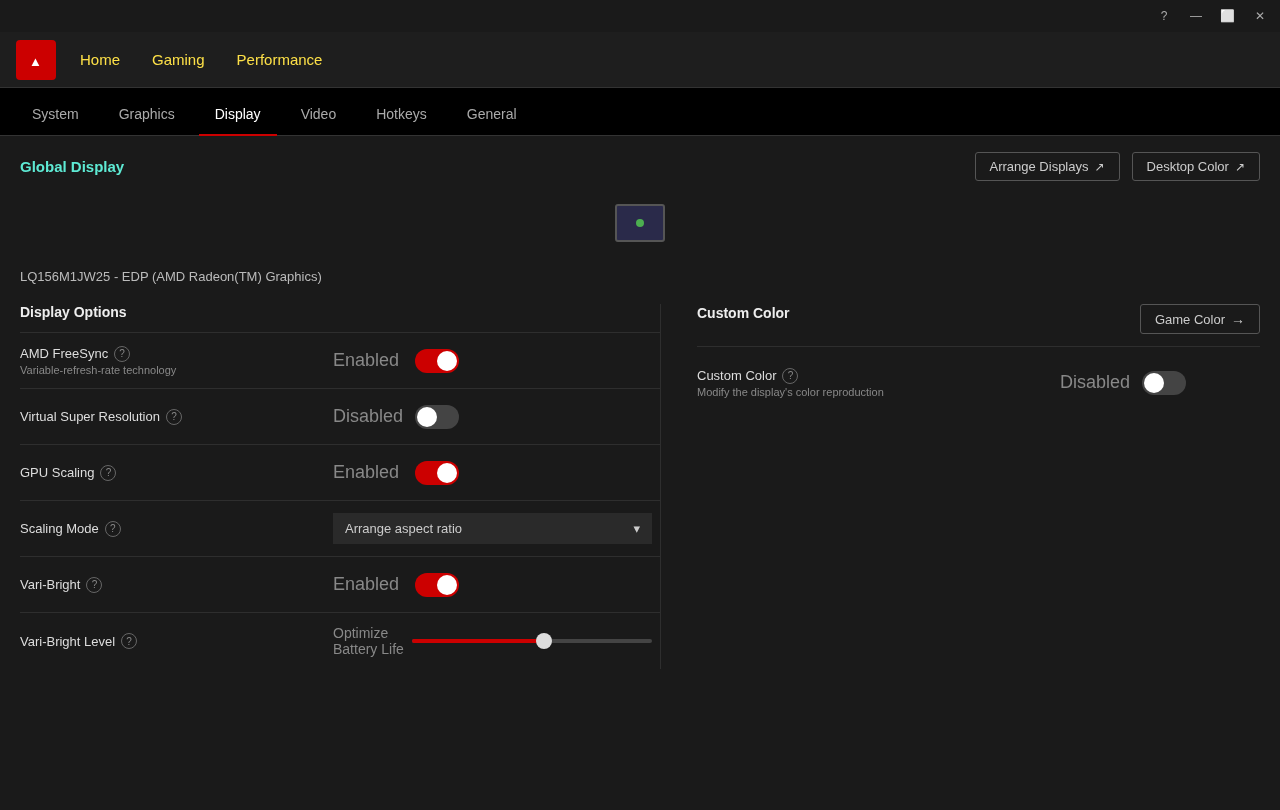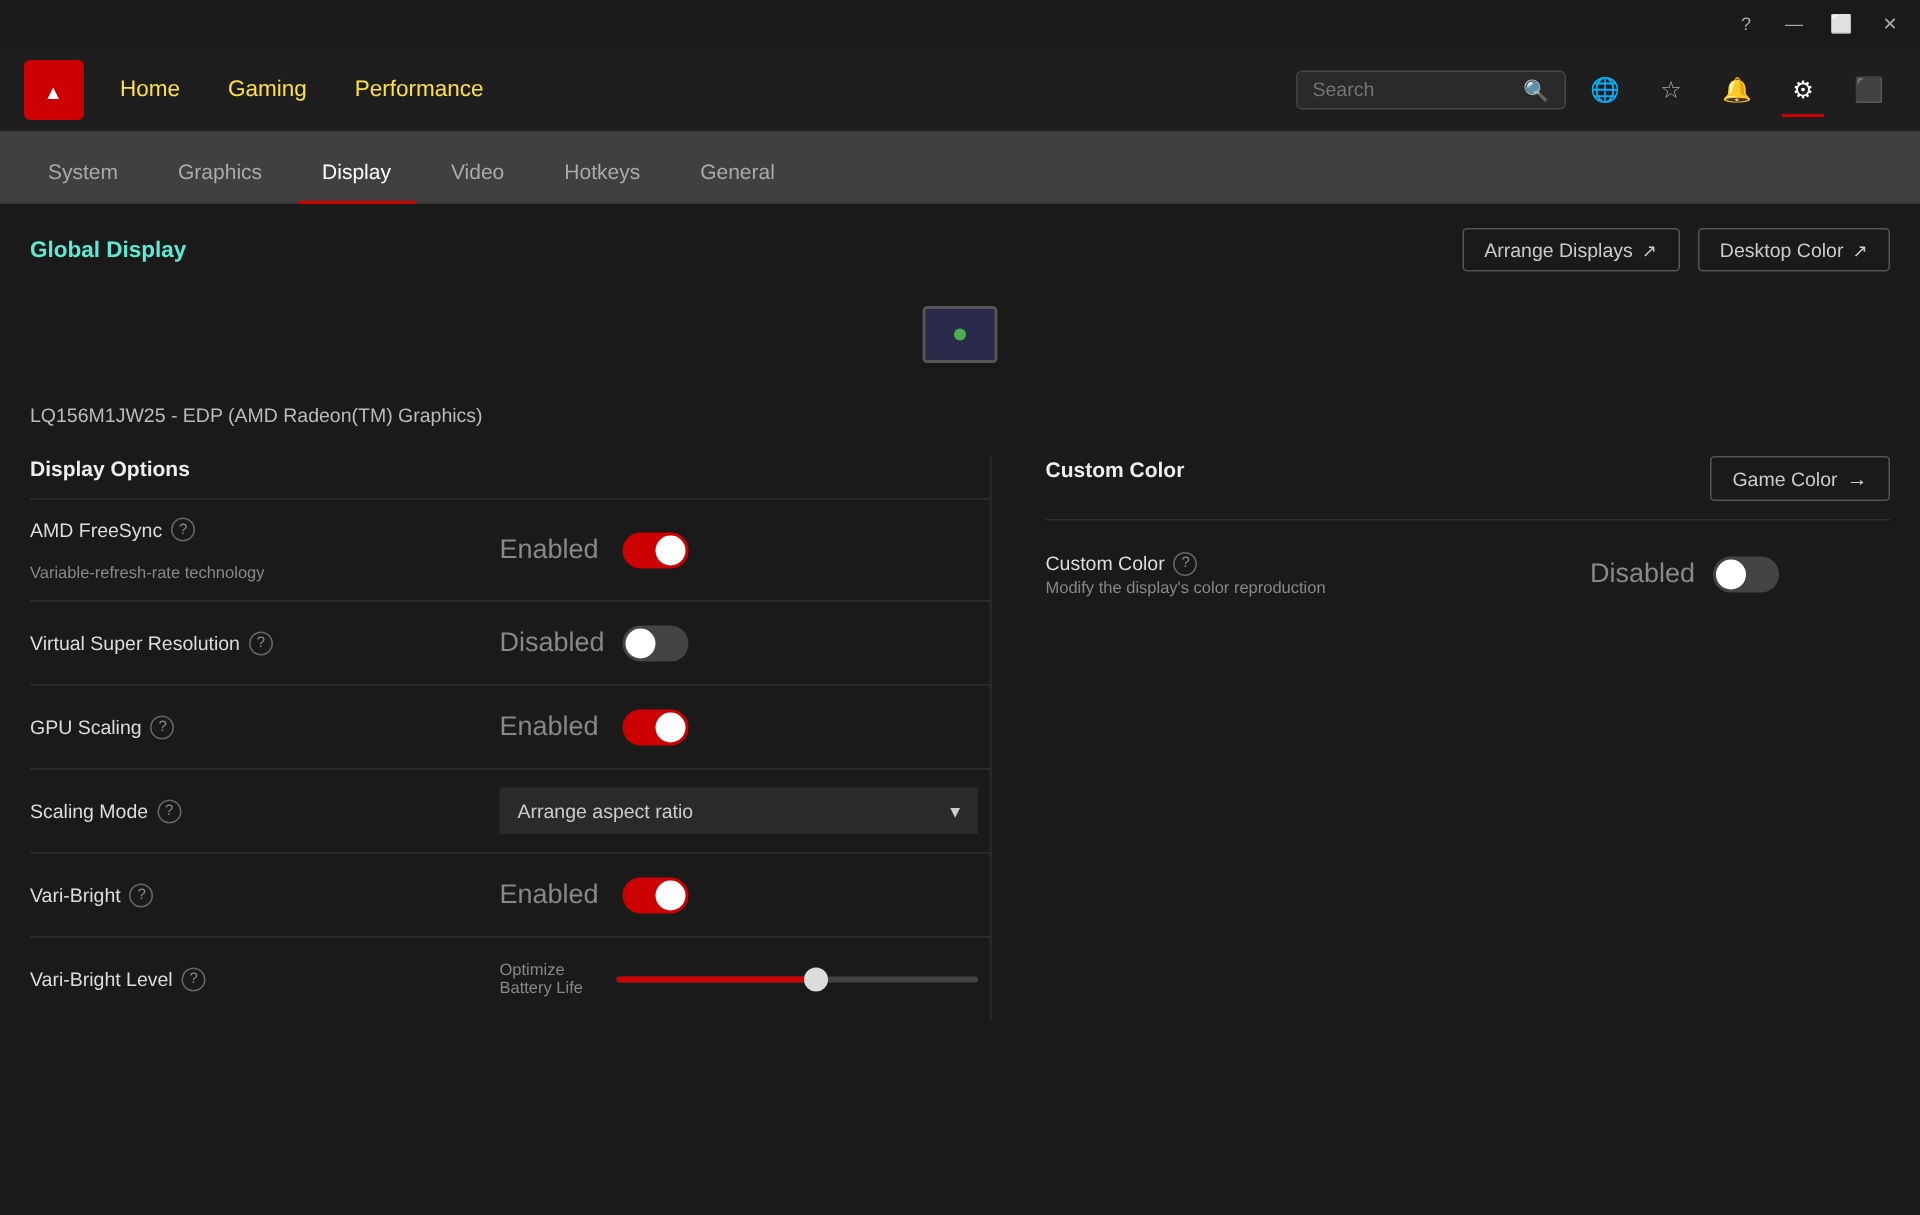--- a/index.html
+++ b/index.html
@@ -112,21 +112,21 @@
       right: 4px;
       height: 2px;
       background: #cc0000;
     }
 
     
     .tab-bar {
       display: flex;
       align-items: flex-end;
       height: 48px;
-      background: #404040;
+      background: #000000;
       padding: 0 16px;
       border-bottom: 1px solid #333;
       gap: 8px;
     }
     .tab {
       padding: 12px 16px;
       color: #aaa;
       cursor: pointer;
       font-size: 14px;
       border-bottom: 2px solid transparent;
@@ -238,21 +238,21 @@
     .setting-label {
       display: flex;
       align-items: center;
       gap: 6px;
       font-size: 13px;
       color: #ddd;
     }
     .setting-sublabel {
       font-size: 11px;
       color: #888;
-      margin-top: 15px;
+      margin-top: 2px;
     }
     .help-icon {
       width: 16px;
       height: 16px;
       border: 1px solid #666;
       border-radius: 50%;
       display: flex;
       align-items: center;
       justify-content: center;
       font-size: 10px;
@@ -367,21 +367,21 @@
     
     .slider-row {
       display: flex;
       align-items: center;
       gap: 8px;
       flex: 1;
     }
     .slider-label-group {
       display: flex;
       flex-direction: column;
-      font-size: 11px;
+      font-size: 14px;
       color: #888;
       min-width: 70px;
     }
     .slider-container {
       flex: 1;
       position: relative;
       height: 4px;
       background: #444;
       border-radius: 2px;
     }
@@ -417,31 +417,20 @@
   <div class="logo">
     <svg width="22" height="22" viewBox="0 0 22 22" fill="none">
       <rect width="22" height="22" rx="2" fill="#cc0000"></rect>
       <text x="4" y="17" font-size="13" font-weight="bold" fill="white" font-family="Arial">▲</text>
     </svg>
   </div>
   <div class="nav-links">
     <span class="nav-link">Home</span>
     <span class="nav-link">Gaming</span>
     <span class="nav-link">Performance</span>
-  </div>
-  <div class="nav-right">
-    <div class="search-box">
-      <input type="text" placeholder="Search" style="">
-      <span style="color:#888;font-size:14px;">🔍</span>
-    </div>
-    <div class="nav-icon-btn" title="Language">🌐</div>
-    <div class="nav-icon-btn" title="Favorites">☆</div>
-    <div class="nav-icon-btn" title="Notifications">🔔</div>
-    <div class="nav-icon-btn active" title="Settings">⚙</div>
-    <div class="nav-icon-btn" title="Export">⬛</div>
   </div>
 </div>
 
 <div class="tab-bar">
   <div class="tab">System</div>
   <div class="tab">Graphics</div>
   <div class="tab active">Display</div>
   <div class="tab">Video</div>
   <div class="tab">Hotkeys</div>
   <div class="tab">General</div>

